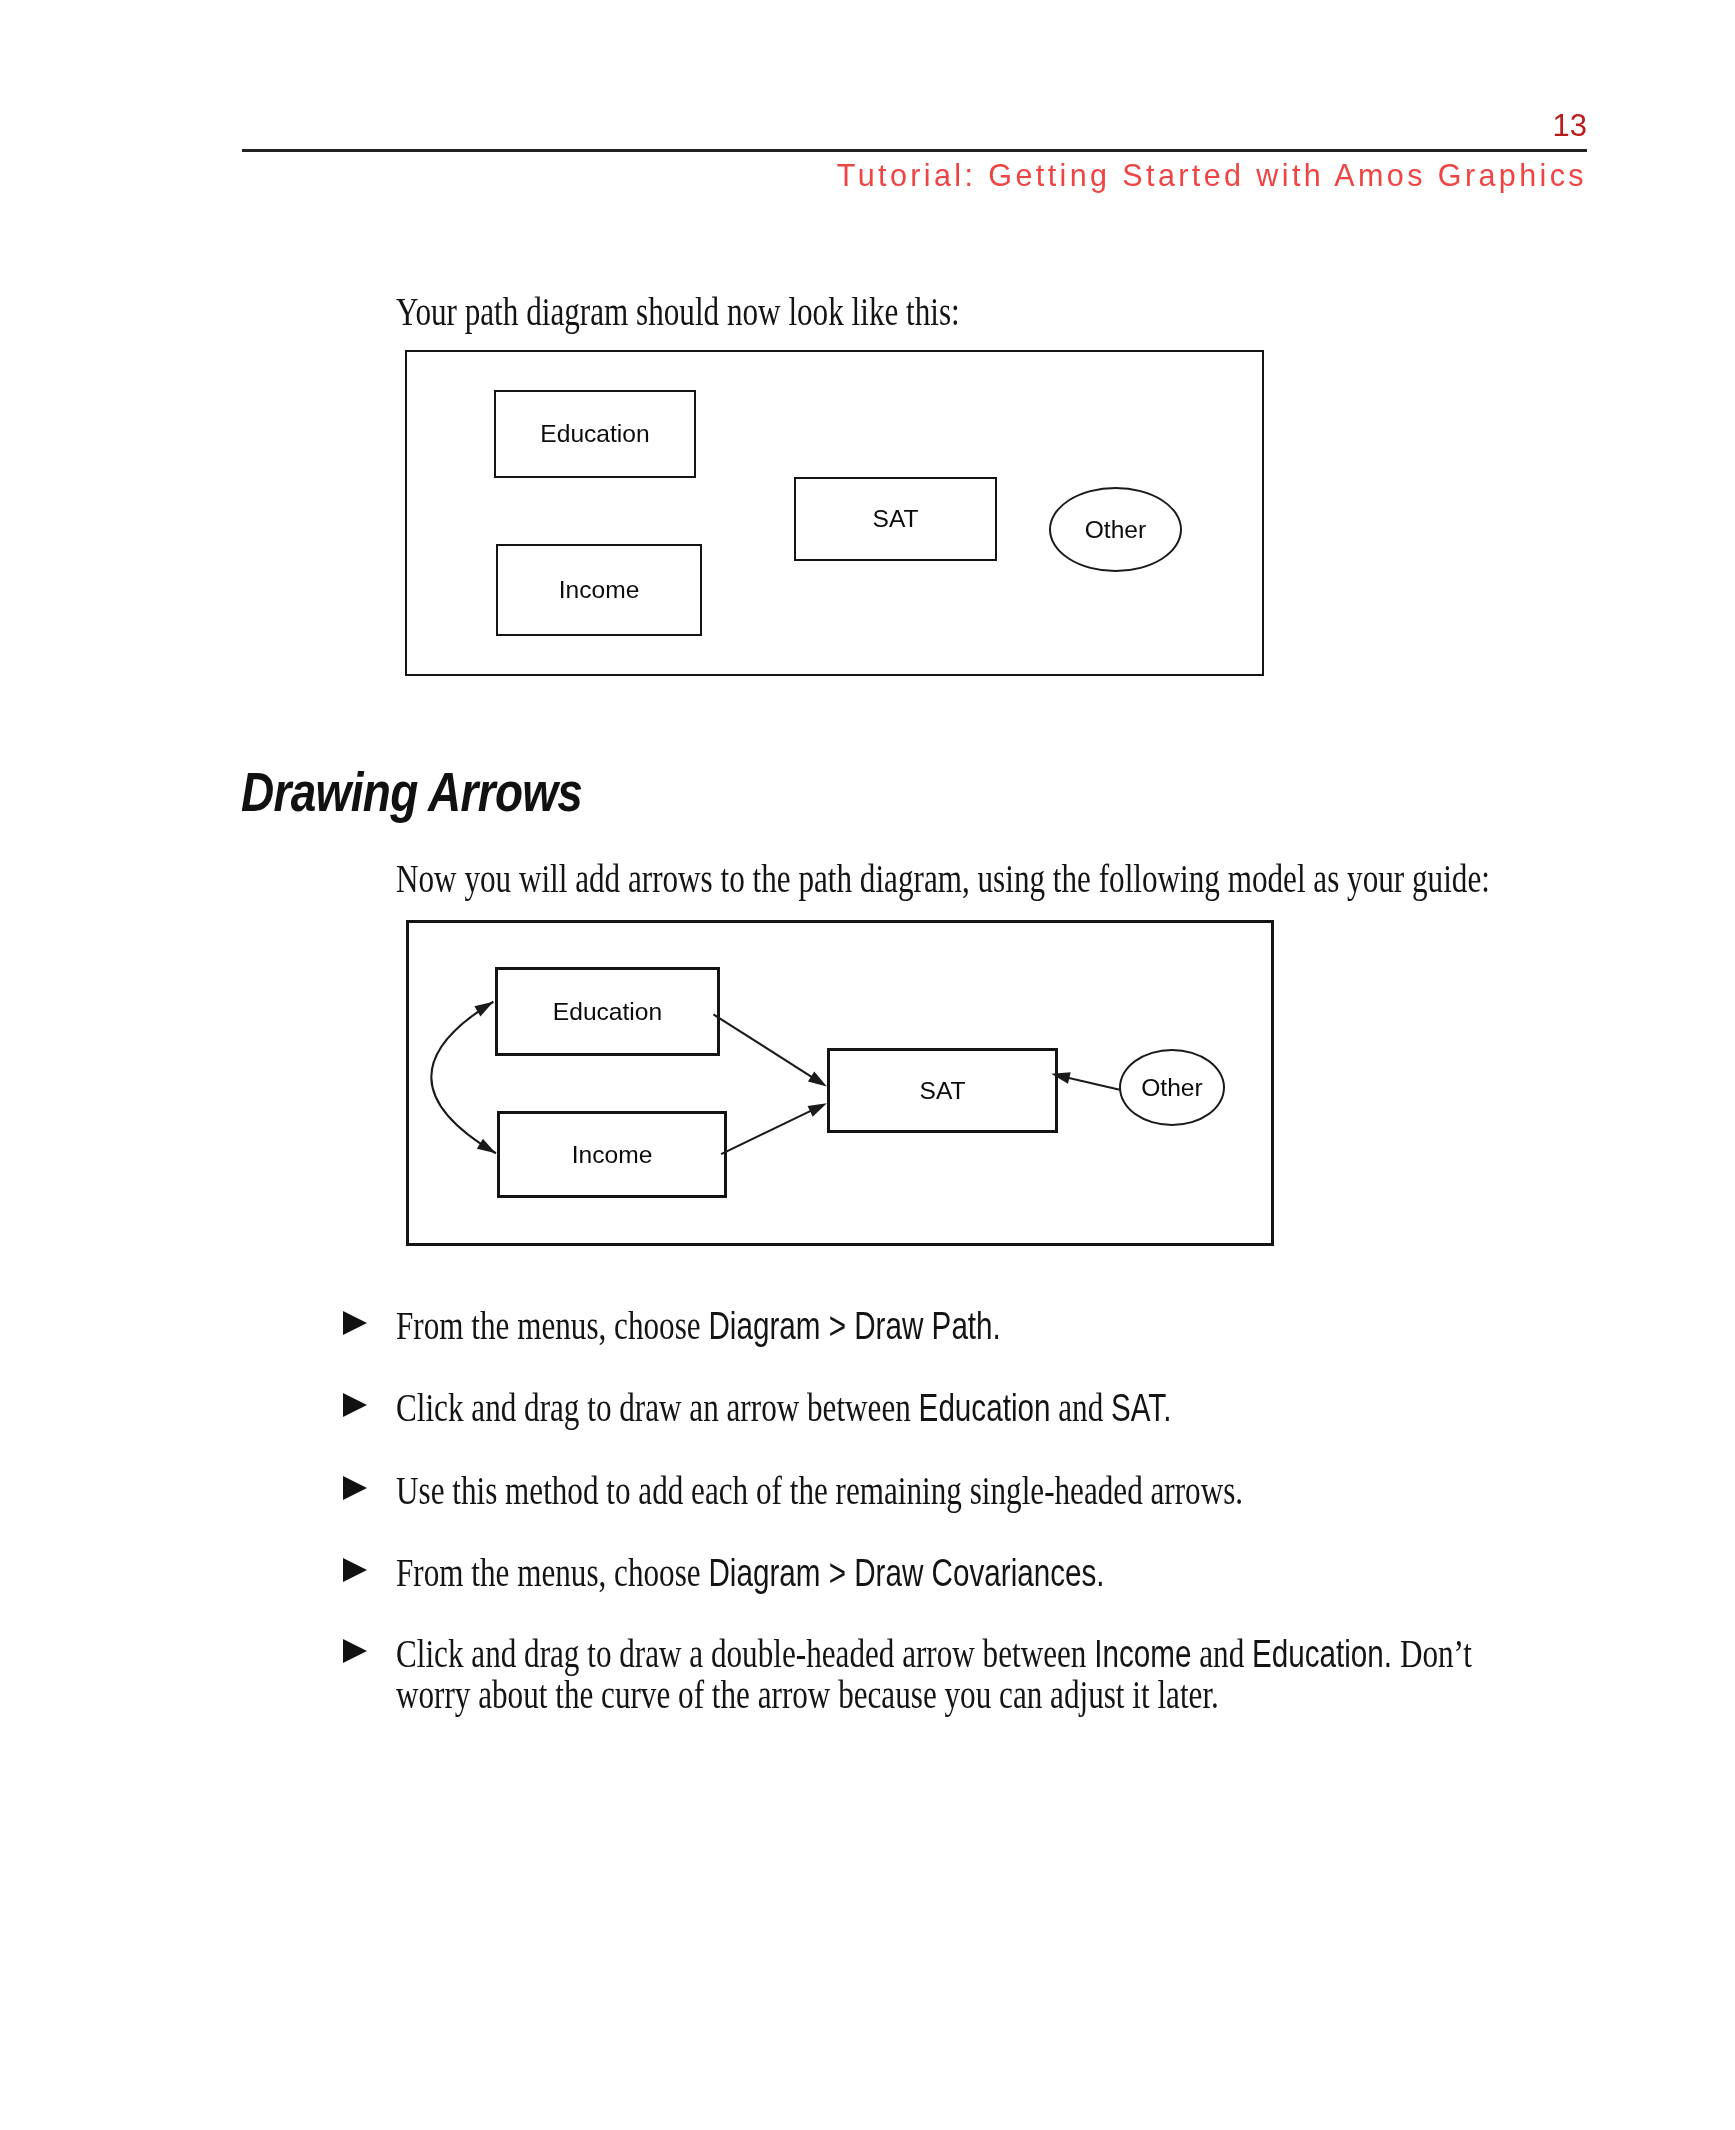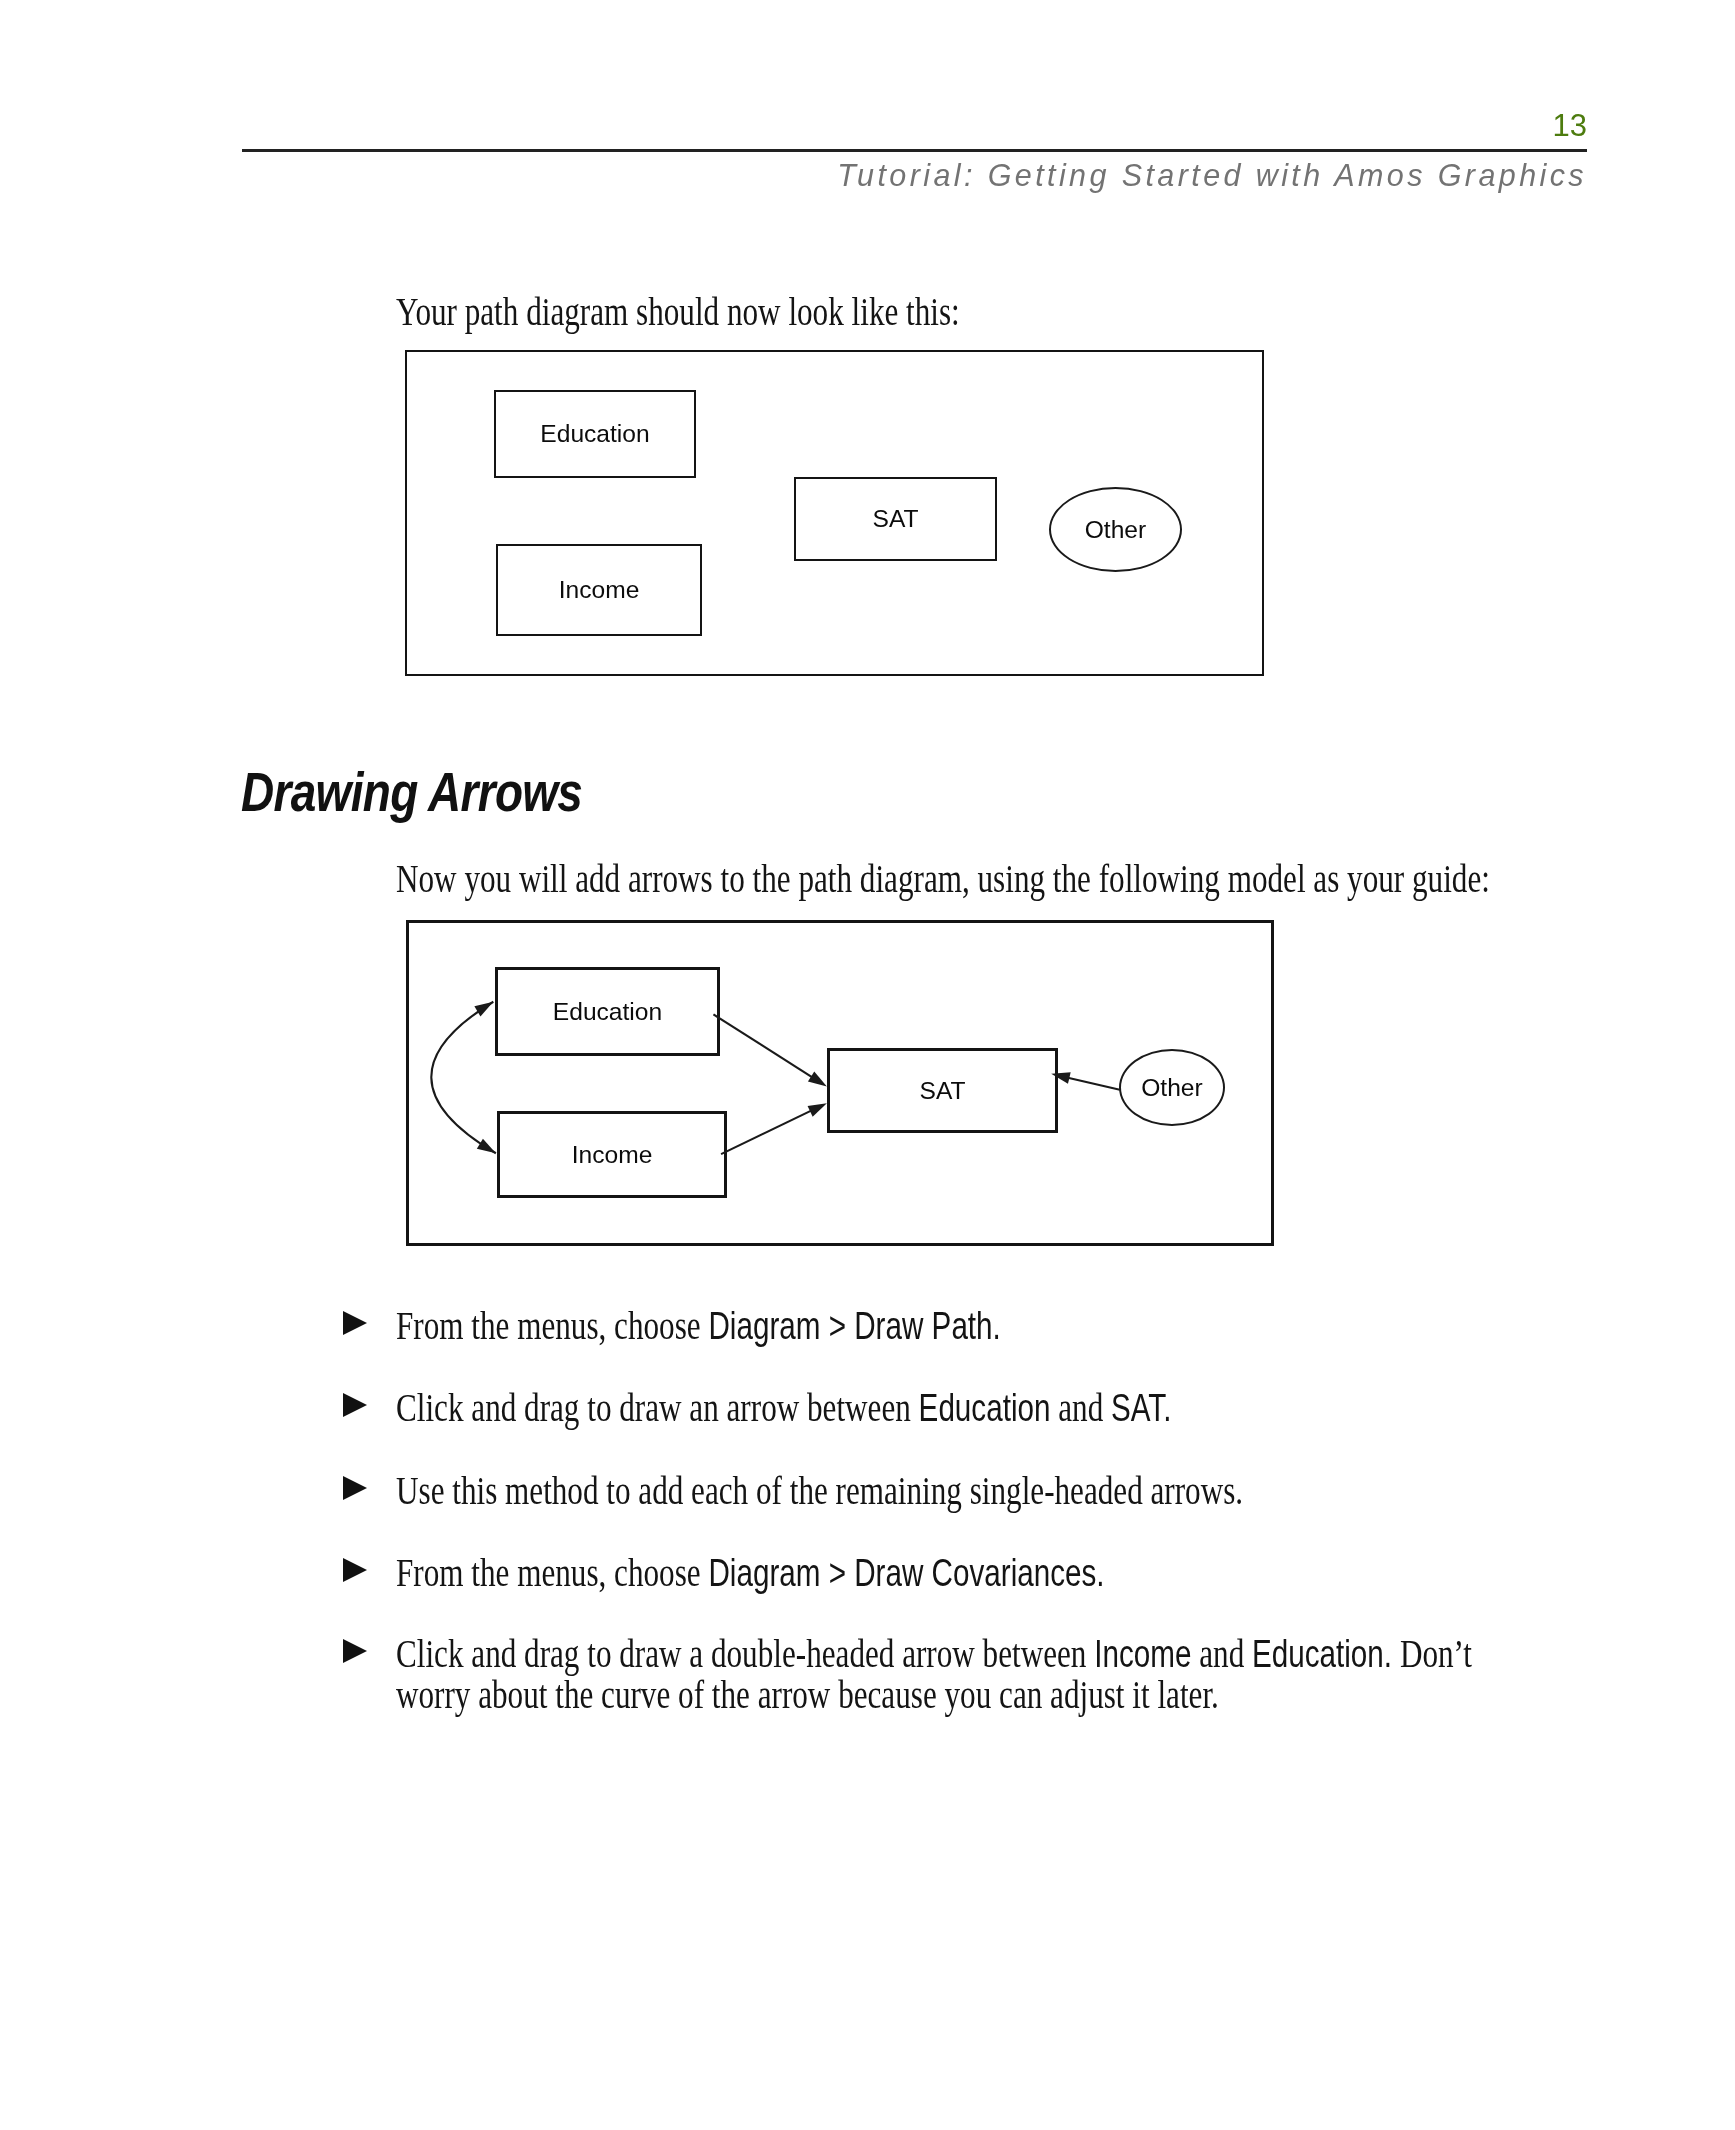--- a/index.html
+++ b/index.html
@@ -7,31 +7,30 @@
     position:relative;
     width:1736px;height:2131px;
     background:#ffffff;
     font-family:"Liberation Serif", serif;
     color:#161616;
     overflow:hidden;
   }
   .pagenum{
     position:absolute;top:108px;right:149px;
     font-family:"Liberation Sans", sans-serif;
-    font-size:31px;color:#4d7c0f;
+    font-size:31px;color:#b91c1c;
   }
   .headrule{
     position:absolute;left:242px;top:149px;width:1345px;height:2.5px;
     background:#222;
   }
   .runhead{
     position:absolute;top:158px;right:149px;
     font-family:"Liberation Sans", sans-serif;
-    font-style:italic;
-    font-size:30.5px;letter-spacing:3.4px;color:#737373;
+    font-size:30.5px;letter-spacing:3.4px;color:#ef4444;
     white-space:nowrap;
   }
   .bodytext{
     font-size:41px;line-height:41px;color:#141414;
     transform:scaleX(0.76);transform-origin:0 0;
     white-space:nowrap;
   }
   .para1{position:absolute;left:396px;top:291px;}
   .para2{position:absolute;left:396px;top:858px;}
   .sectiontitle{

